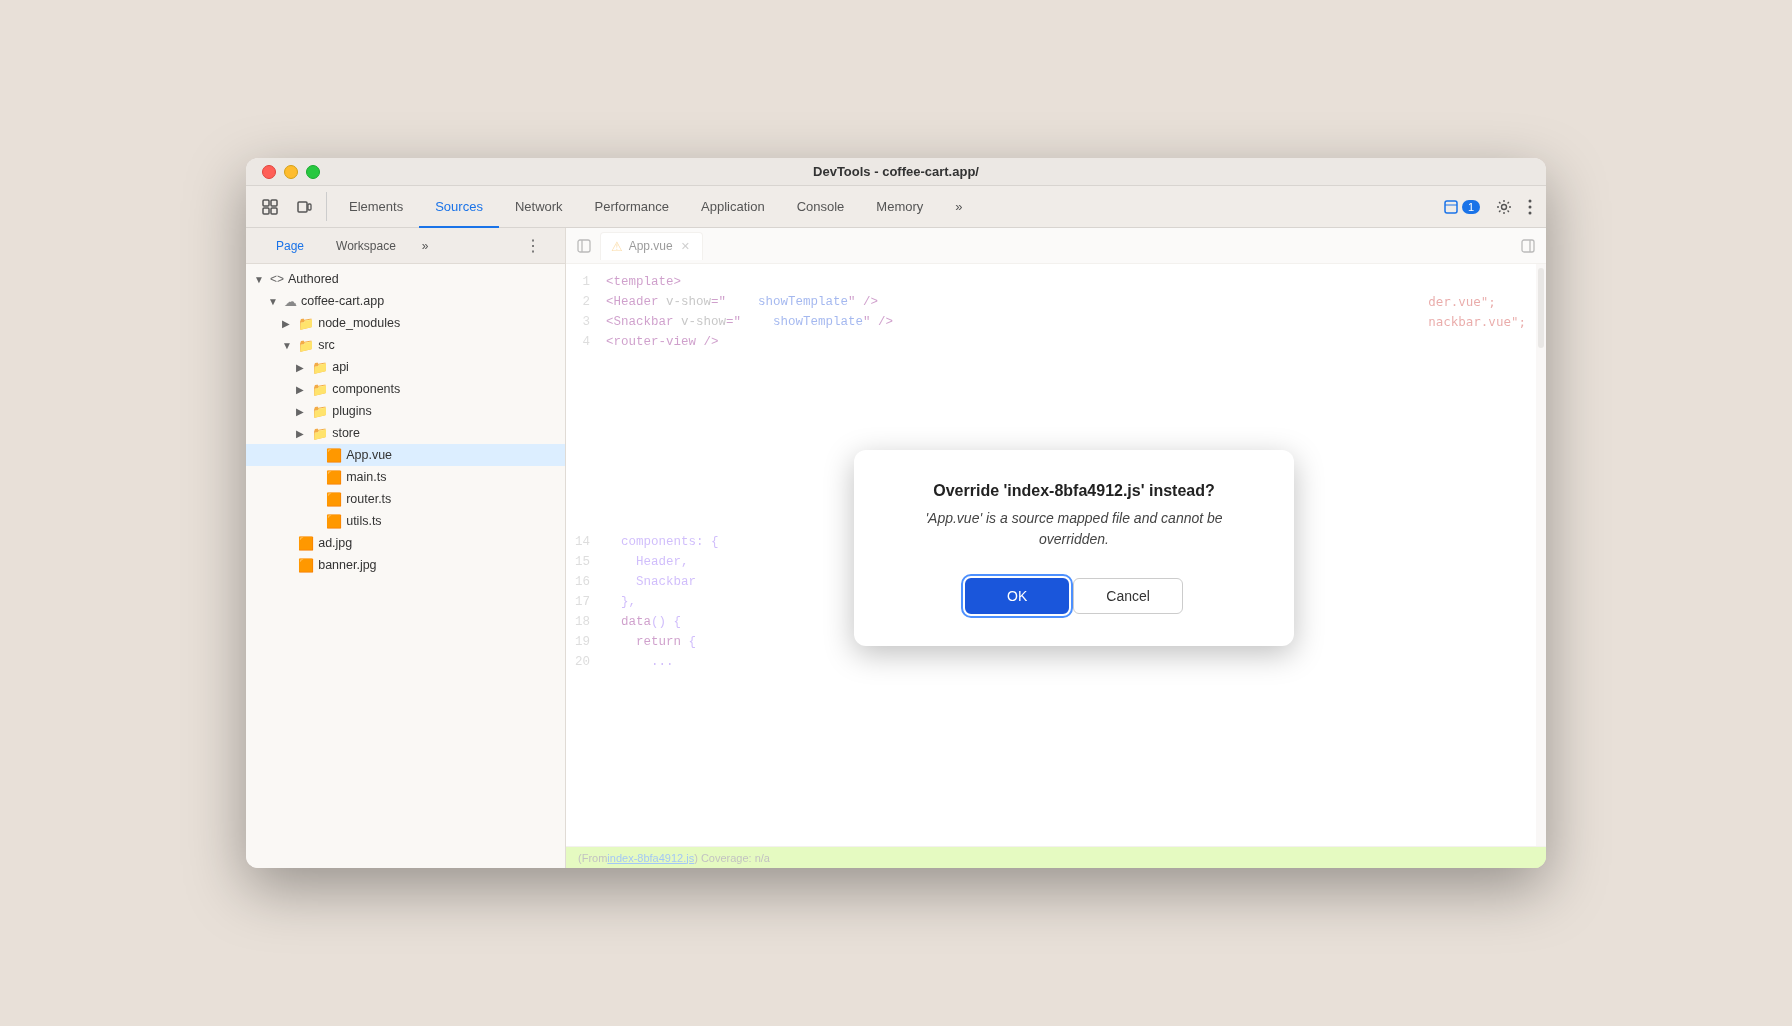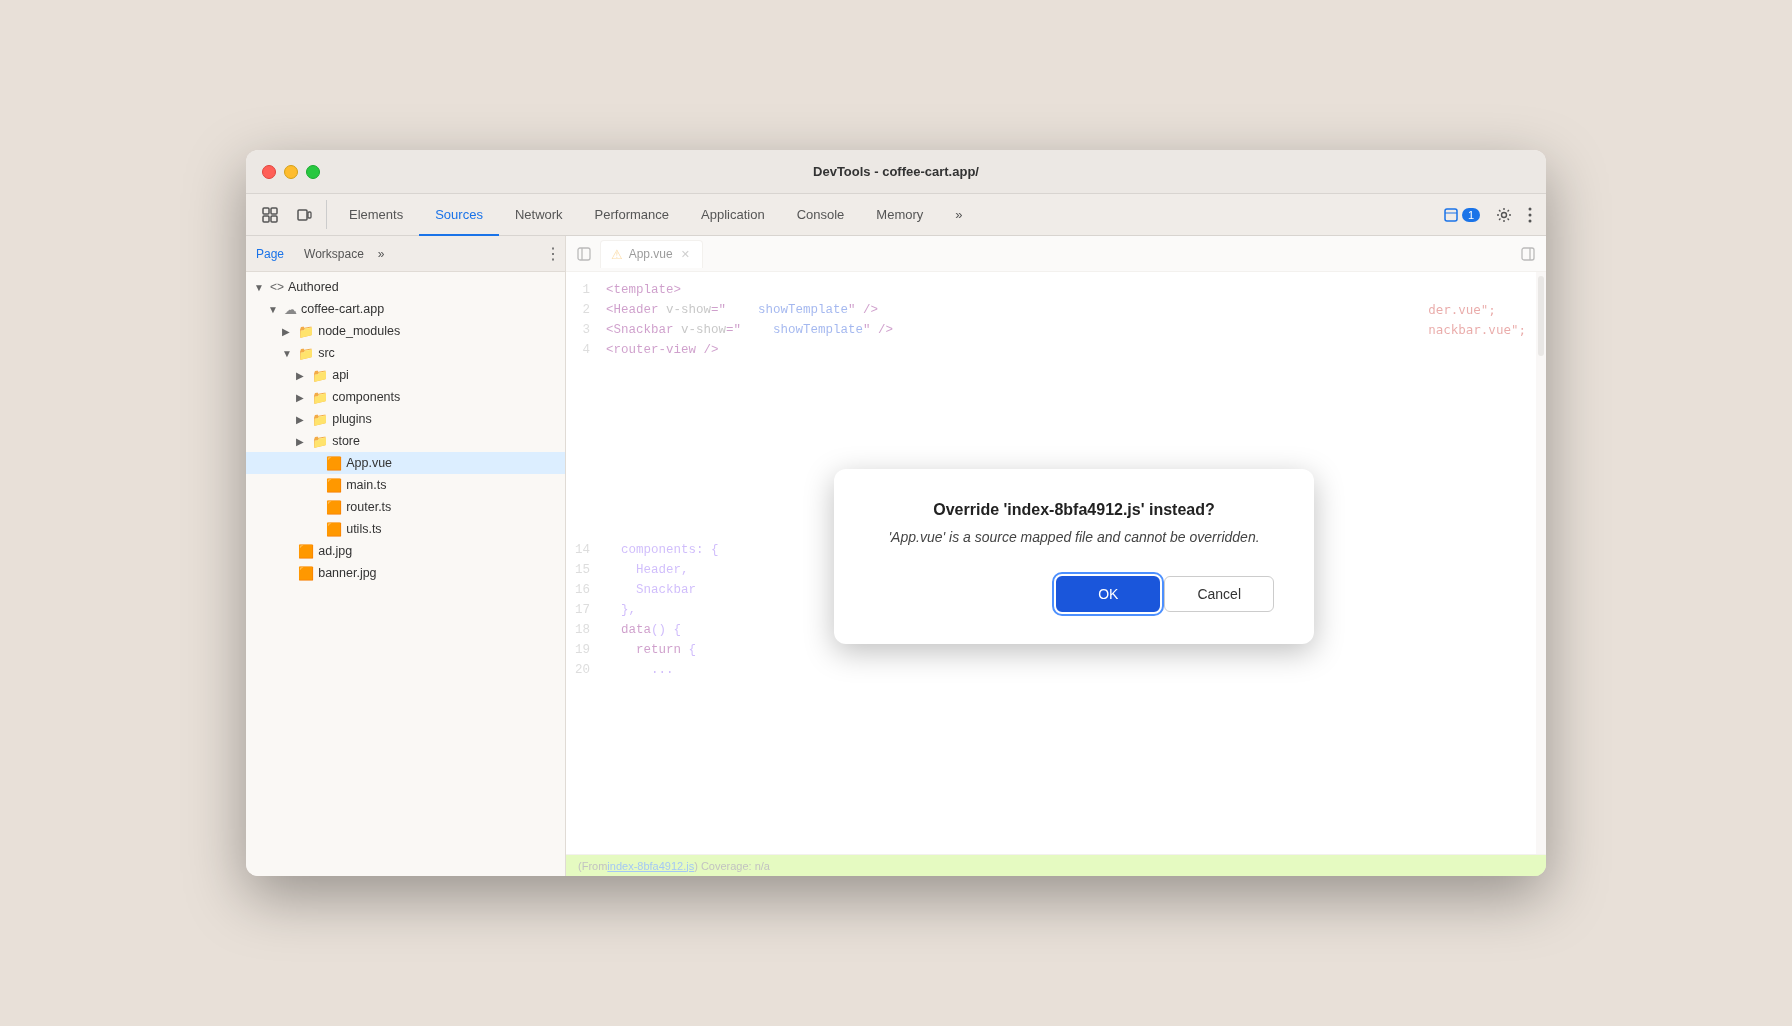--- a/index.html
+++ b/index.html
@@ -13,21 +13,21 @@
     }
     .window {
       width: 1300px;
       background: #f5f2ef;
       border-radius: 12px;
       box-shadow: 0 20px 60px rgba(0,0,0,0.35);
       overflow: hidden;
     }
     .titlebar {
       background: #ece8e4;
-      height: 44px;
+      height: 28px;
       display: flex;
       align-items: center;
       padding: 8px 16px;
       border-bottom: 1px solid #d8d4d0;
       position: relative;
     }
     .traffic-lights {
       display: flex;
       gap: 8px;
       align-items: center;
@@ -127,25 +127,25 @@
       width: 320px;
       background: #faf8f5;
       border-right: 1px solid #e0dbd5;
       display: flex;
       flex-direction: column;
       overflow: hidden;
     }
     .sidebar-tabs {
       display: flex;
       align-items: center;
-      padding: 0 0;
+      padding: 0 20px;
       height: 36px;
       border-bottom: 1px solid #e0dbd5;
       background: #f0ece8;
-      gap: 0;
+      gap: 12px;
     }
     .sidebar-tab {
       padding: 4px 10px;
       font-size: 12px;
       color: #555;
       cursor: pointer;
       border-radius: 4px;
     }
     .sidebar-tab.active {
       color: #1a73e8;
@@ -325,40 +325,40 @@
       display: flex;
       align-items: center;
       justify-content: center;
       z-index: 100;
     }
     .dialog {
       background: #fff;
       border-radius: 12px;
       box-shadow: 0 8px 30px rgba(0,0,0,0.25);
       padding: 32px 40px;
-      width: 480px;
+      width: 440px;
       text-align: center;
       margin-left: 36px;
     }
     .dialog-title {
       font-size: 16px;
       font-weight: 600;
       color: #222;
       margin-bottom: 8px;
     }
     .dialog-message {
       font-size: 14px;
       color: #444;
       margin-bottom: 28px;
       line-height: 1.5;
       font-style: italic;
     }
     .dialog-buttons {
       display: flex;
-      justify-content: flex-end;
+      justify-content: center;
       gap: 4px;
     }
     .btn-ok {
       background: #1a56db;
       color: white;
       border: 2px solid #1a56db;
       border-radius: 6px;
       padding: 8px 40px;
       font-size: 14px;
       font-weight: 500;

